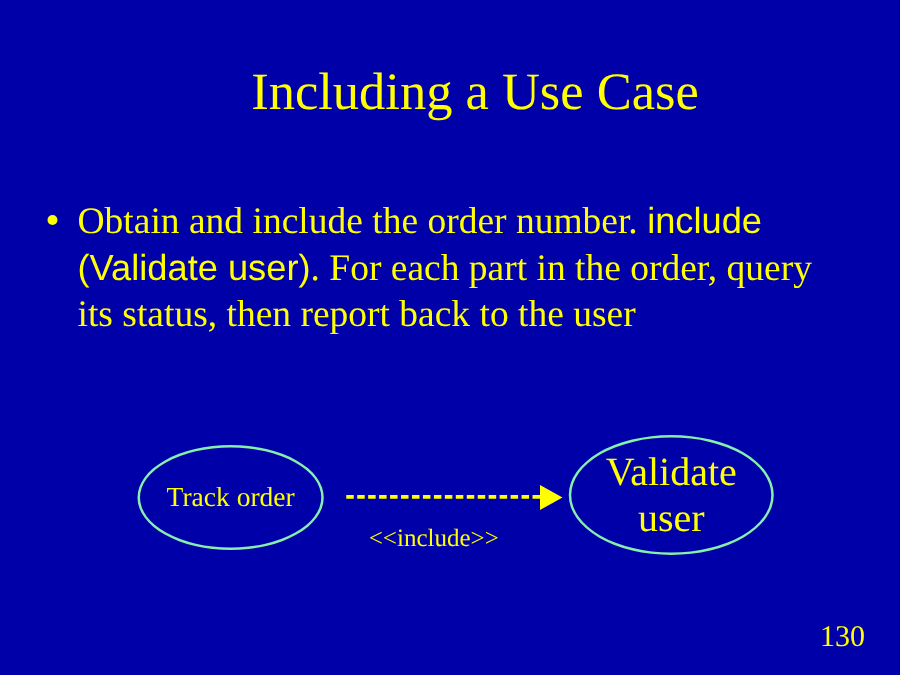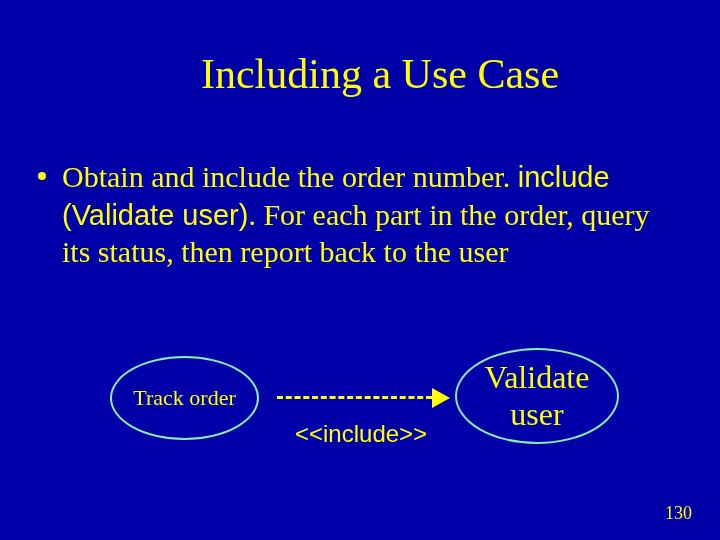--- a/index.html
+++ b/index.html
@@ -105,29 +105,29 @@
     height: 0;
     border-left: 18px solid #ffff00;
     border-top: 10px solid transparent;
     border-bottom: 10px solid transparent;
   }
   .include-label {
     position: absolute;
     top: 72px;
     left: 295px;
     color: #ffff00;
-    font-size: 24px;
-    font-family: Liberation Sans, sans-serif;
+    font-size: 20px;
+    font-family: Liberation Serif, serif;
   }
   .page-num {
     position: absolute;
     bottom: 16px;
     right: 28px;
     color: #ffff00;
-    font-size: 18px;
+    font-size: 24px;
     font-family: "Times New Roman", Times, serif;
   }
 </style>
 </head>
 <body>
 
 <div class="slide">
 
   <div class="title">Including a Use Case</div>
 

